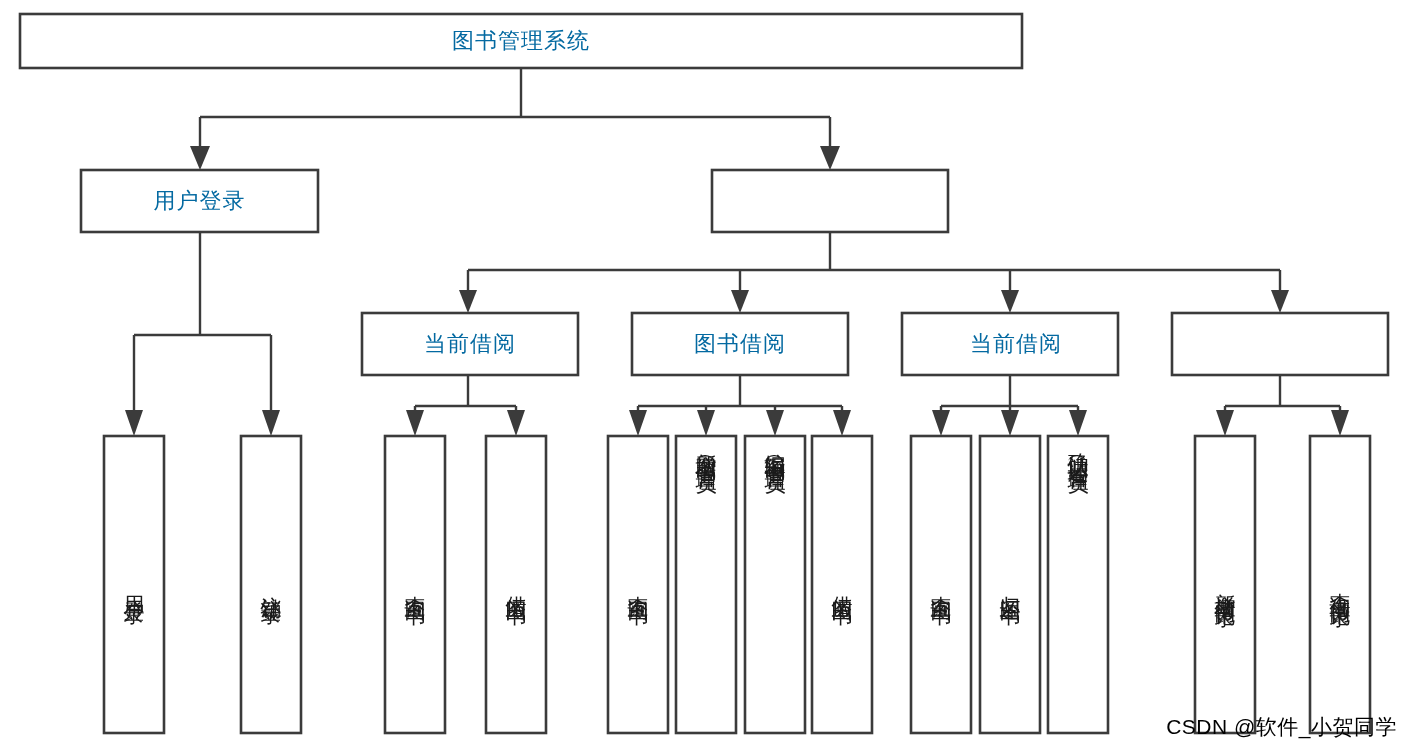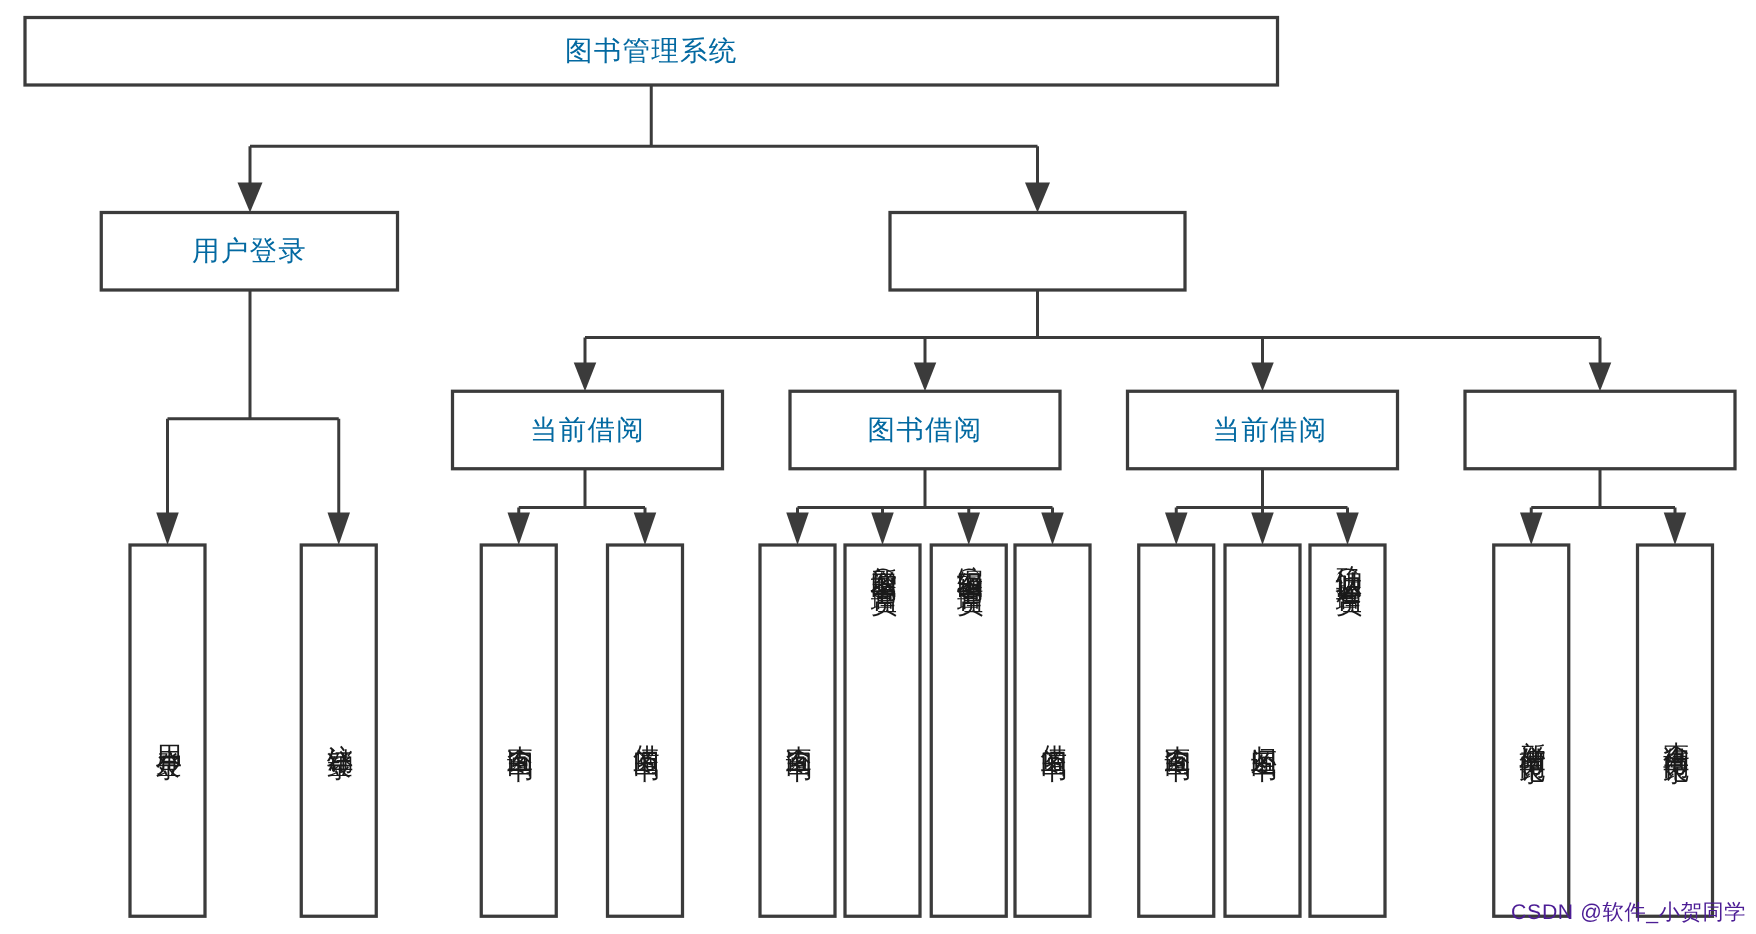--- a/index.html
+++ b/index.html
@@ -70,22 +70,22 @@
     font-size: 22px;
     color: #0369a1;
     letter-spacing: 1px;
     white-space: nowrap;
   }
   .watermark {
     position: absolute;
     right: 8px;
     bottom: 6px;
     font-family: "Liberation Sans", sans-serif;
-    font-size: 17px;
-    color: #4c1d95;
+    font-size: 21px;
+    color: #000000;
     letter-spacing: 0.5px;
     white-space: nowrap;
     pointer-events: none;
   }
 </style>
 </head>
 <body>
 
 <div id="diagram-root">
 

